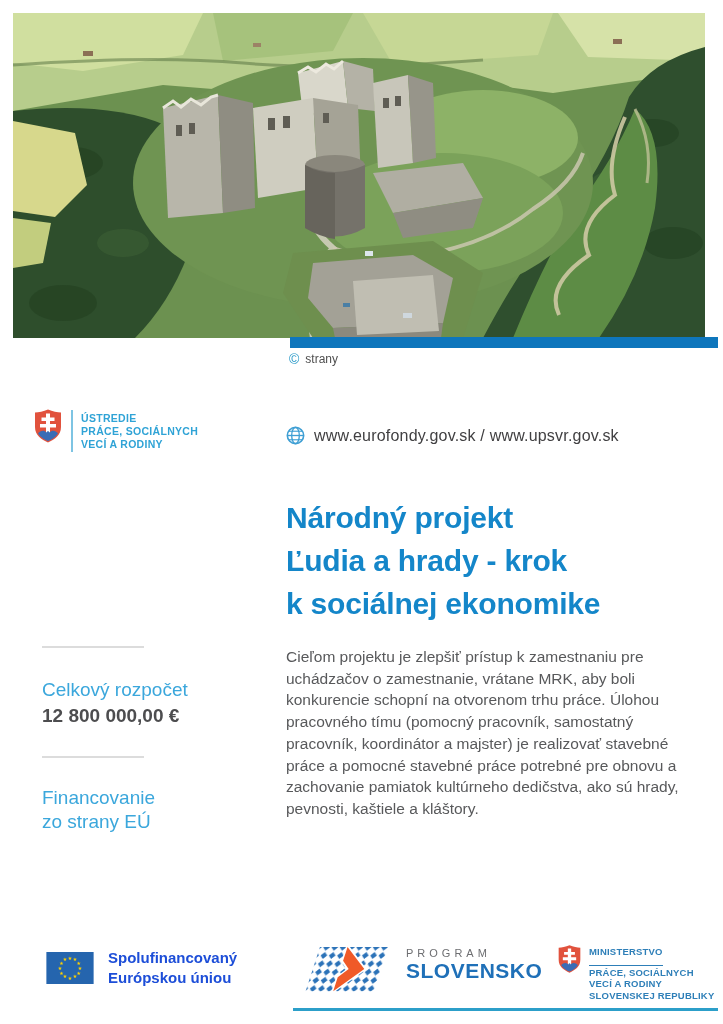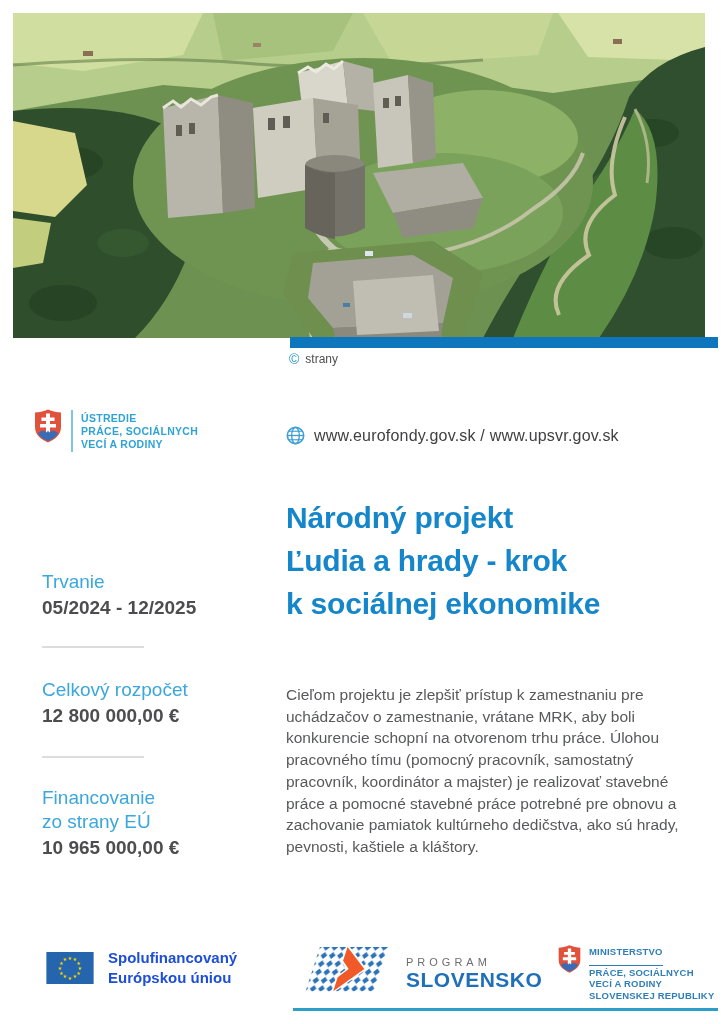--- a/index.html
+++ b/index.html
@@ -21,35 +21,35 @@
   .org-text div{white-space:nowrap;}
 
   
   .websites{left:286px;top:426px;display:flex;align-items:center;gap:9px;text-align:right;}
   .websites .url-text{font-size:16px;color:#414042;letter-spacing:.2px;}
 
   
   .title{left:286px;top:496px;font-size:30px;font-weight:700;color:#1486c9;line-height:43px;letter-spacing:-.2px;}
 
   
-  .desc{left:286px;top:684px;width:420px;font-size:15.5px;color:#58595b;line-height:21.7px;margin:0;}
+  .desc{left:286px;top:646px;width:420px;font-size:15.5px;color:#58595b;line-height:21.7px;margin:0;}
 
   
   .fact{left:42px;width:230px;}
   .fact-label{color:#3ba7dc;font-size:19px;line-height:24px;}
   .fact-label span{display:block;}
   .fact-value{color:#4d4d4f;font-size:19px;font-weight:700;line-height:24px;margin-top:2px;}
   .fact-1{top:570px;} .fact-2{top:678px;} .fact-3{top:786px;}
   .fact-div{left:42px;width:102px;height:2px;background:#dcdcdc;}
   .fact-div-1{top:646px;} .fact-div-2{top:756px;}
 
   
   .eu-logo{left:46px;top:948px;display:flex;align-items:center;gap:14px;}
   .eu-text{color:#1d4ed8;font-size:15px;font-weight:700;line-height:20px;}
-  .program-logo{left:300px;top:941px;display:flex;align-items:center;gap:14px;}
+  .program-logo{left:300px;top:941px;display:flex;gap:14px;}
   .program-text{padding-top:6px;}
   .program-label{color:#6d6e71;font-size:11px;letter-spacing:4px;line-height:13px;}
   .program-name{color:#1f70b8;font-size:21px;font-weight:700;line-height:22px;letter-spacing:.5px;}
   .ministry-logo{left:557px;top:944px;display:flex;align-items:flex-start;gap:7px;}
   .ministry-text{color:#2e7fb8;font-size:9.5px;font-weight:700;line-height:11.5px;letter-spacing:.2px;padding-top:2px;}
   .ministry-text .underlined{display:inline-block;border-bottom:1.5px solid #2e7fb8;padding-bottom:7px;margin-bottom:1px;}
   .footer-line{left:293px;top:1008px;width:425px;height:3px;background:#2c9fc9;}
 
   .hidden-defs{position:absolute;width:0;height:0;overflow:hidden;}
 </style>
@@ -161,44 +161,36 @@
   </div>
 
   <h1 class="abs title" style="margin:0;">
     <div>Národný projekt</div>
     <div>Ľudia a hrady - krok</div>
     <div>k sociálnej ekonomike</div>
   </h1>
 
   <p class="abs desc">Cieľom projektu je zlepšiť prístup k zamestnaniu pre uchádzačov o zamestnanie, vrátane MRK, aby boli konkurencie schopní na otvorenom trhu práce. Úlohou pracovného tímu (pomocný pracovník, samostatný pracovník, koordinátor a majster) je realizovať stavebné práce a pomocné stavebné práce potrebné pre obnovu a zachovanie pamiatok kultúrneho dedičstva, ako sú hrady, pevnosti, kaštiele a kláštory.</p>
 
-  <div class="abs fact fact-1">
-    <div class="fact-label">
-      <span>Trvanie</span>
-      <span></span>
-    </div>
-    <div class="fact-value">05/2024 - 12/2025</div>
-  </div>
   <div class="abs fact-div fact-div-1"></div>
 
   <div class="abs fact fact-2">
     <div class="fact-label">
       <span>Celkový rozpočet</span>
       <span></span>
     </div>
     <div class="fact-value">12 800 000,00 €</div>
   </div>
   <div class="abs fact-div fact-div-2"></div>
 
   <div class="abs fact fact-3">
     <div class="fact-label">
       <span>Financovanie</span>
       <span>zo strany EÚ</span>
     </div>
-    <div class="fact-value">10 965 000,00 €</div>
   </div>
 
   <div class="abs eu-logo">
     <svg width="48" height="32" viewBox="0 0 62 42">
       <rect width="62" height="42" fill="#2565ae"></rect>
       <g fill="#ffd200" font-size="6.5" text-anchor="middle" font-family="'DejaVu Sans',sans-serif">
         <text x="31" y="10.2">★</text>
           <text x="37.5" y="11.9">★</text>
         <text x="42.3" y="16.7">★</text>
           <text x="44" y="23.2">★</text>

